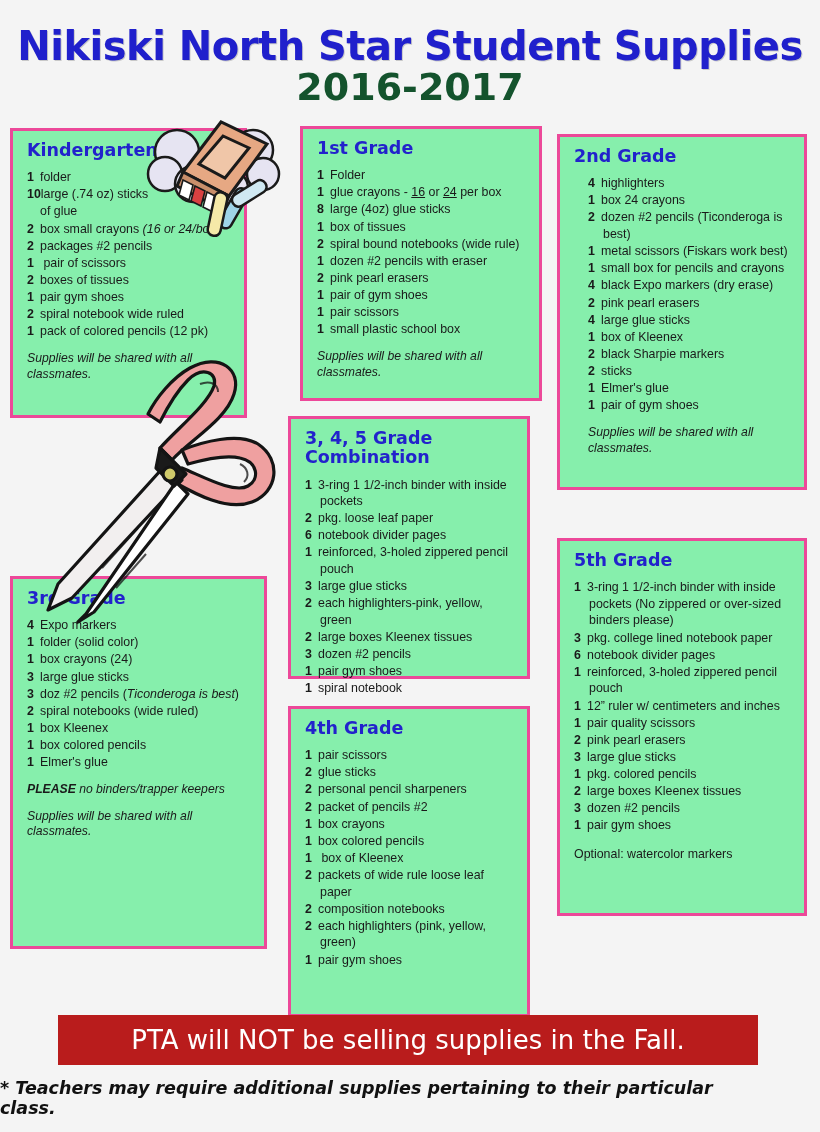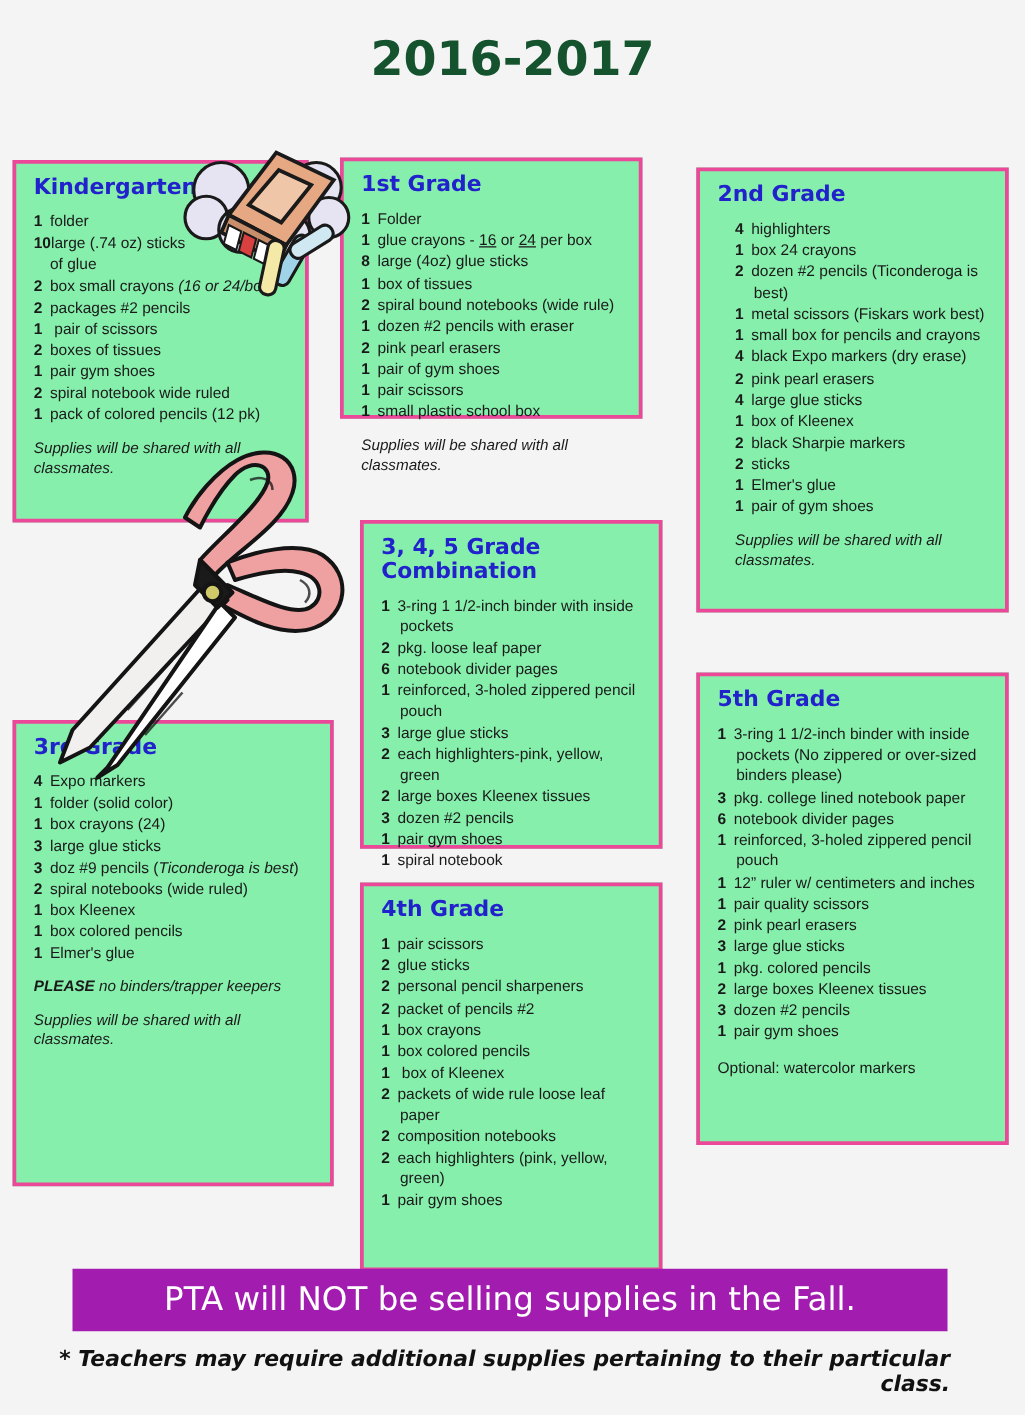--- a/index.html
+++ b/index.html
@@ -88,69 +88,70 @@
 
   .ital { font-style: italic; }
   .und  { text-decoration: underline; }
   .bold-ital { font-style: italic; font-weight: bold; }
 
   
   .box.indented ul.supply-list { padding-left: 14px; }
 
   
   #box-kindergarten { left: 10px;  top: 128px; width: 237px; height: 290px; }
-  #box-grade1       { left: 272px; top: 126px; width: 242px; height: 209px; }
+  #box-grade1       { left: 300px; top: 126px; width: 242px; height: 275px; }
   #box-grade2       { left: 557px; top: 134px; width: 250px; height: 356px; }
   #box-grade345     { left: 288px; top: 416px; width: 242px; height: 263px; }
   #box-grade3       { left: 10px;  top: 576px; width: 257px; height: 373px; }
   #box-grade4       { left: 288px; top: 706px; width: 242px; height: 311px; }
   #box-grade5       { left: 557px; top: 538px; width: 250px; height: 378px; }
 
   
   .clip { position: absolute; pointer-events: none; }
   #clip-eraser   { left: 143px; top: 112px; width: 150px; height: 135px; z-index: 5; }
   #clip-scissors { left: 42px;  top: 322px; width: 250px; height: 305px; z-index: 5; }
 
   
   .pta-banner {
     position: absolute;
     left: 58px;
     top: 1015px;
     width: 700px;
     height: 50px;
-    background: #a21caf;
+    background: #b91c1c;
     display: flex;
     align-items: center;
     justify-content: center;
   }
 
   .pta-banner span {
     font-family: "DejaVu Sans", sans-serif;
     color: #ffffff;
     font-size: 26px;
     letter-spacing: 0px;
   }
 
   .footer-note {
     position: absolute;
     left: 0;
     top: 1078px;
     width: 760px;
-    text-align: right;
+    text-align: left;
     font-family: "DejaVu Sans", sans-serif;
     font-size: 17.5px;
     font-style: italic;
     font-weight: bold;
     color: #111111;
   }
 </style>
 </head>
 <body>
 
 <div class="header">
+  <div class="main-title">Nikiski North Star Student Supplies</div>
   <div class="sub-title">2016-2017</div>
 </div>
 
 <svg class="clip" id="clip-eraser" viewBox="0 0 150 135">
   <g>
     <circle cx="34" cy="40" r="22" fill="#e6e4f2" stroke="#1a1a1a" stroke-width="2.5"></circle>
     <circle cx="22" cy="62" r="17" fill="#e6e4f2" stroke="#1a1a1a" stroke-width="2.5"></circle>
     <circle cx="110" cy="38" r="20" fill="#e6e4f2" stroke="#1a1a1a" stroke-width="2.5"></circle>
     <circle cx="120" cy="62" r="16" fill="#e6e4f2" stroke="#1a1a1a" stroke-width="2.5"></circle>
     <circle cx="50" cy="72" r="18" fill="#e6e4f2" stroke="#1a1a1a" stroke-width="2.5"></circle>
@@ -254,21 +255,21 @@
   </ul>
 </div>
 
 <div class="box" id="box-grade3">
   <div class="box-title">3rd Grade</div>
   <ul class="supply-list">
     <li><span class="qty">4</span><span>Expo markers</span></li>
     <li><span class="qty">1</span><span>folder (solid color)</span></li>
     <li><span class="qty">1</span><span>box crayons (24)</span></li>
     <li><span class="qty">3</span><span>large glue sticks</span></li>
-    <li><span class="qty">3</span><span>doz #9 pencils (</span><span class="ital">Ticonderoga is best</span><span>)</span></li>
+    <li><span class="qty">3</span><span>doz #2 pencils (</span><span class="ital">Ticonderoga is best</span><span>)</span></li>
     <li><span class="qty">2</span><span>spiral notebooks (wide ruled)</span></li>
     <li><span class="qty">1</span><span>box Kleenex</span></li>
     <li><span class="qty">1</span><span>box colored pencils</span></li>
     <li><span class="qty">1</span><span>Elmer's glue</span></li>
   </ul>
   <div class="note"><span class="bold-ital">PLEASE</span><span>  no binders/trapper keepers</span></div>
   <div class="note">Supplies will be shared with all classmates.</div>
 </div>
 
 <div class="box" id="box-grade4">

